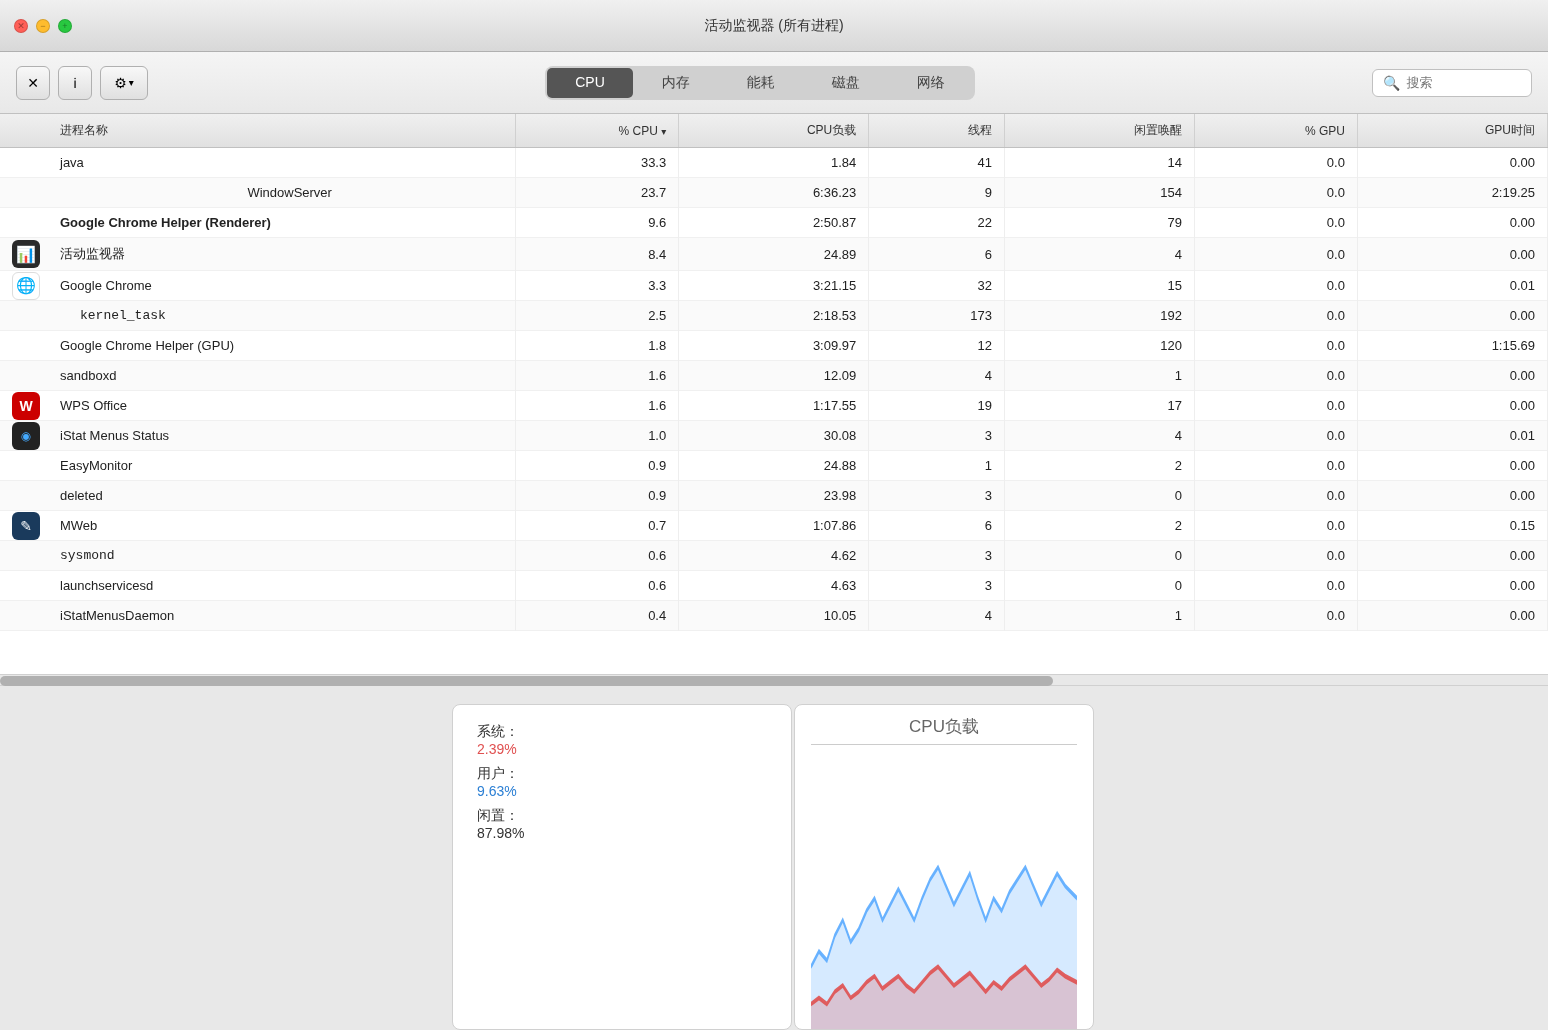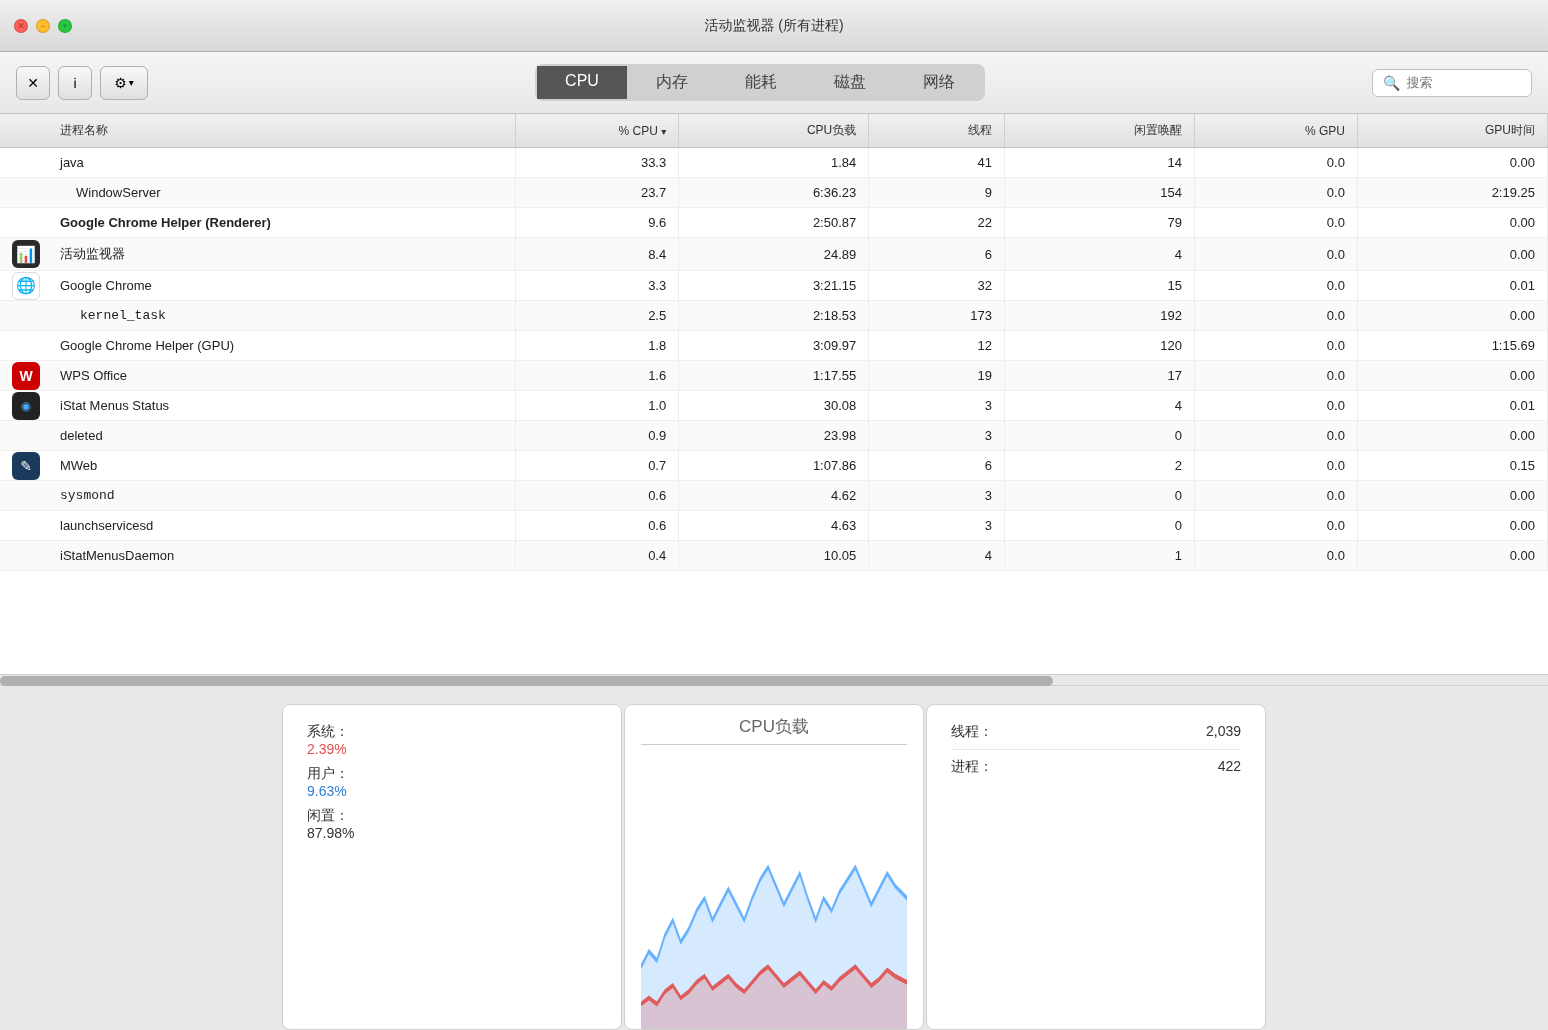--- a/index.html
+++ b/index.html
@@ -89,22 +89,22 @@
     }
     .tabs {
       display: flex;
       background: #d0d0d0;
       border-radius: 8px;
       padding: 2px;
       gap: 1px;
     }
     .tab {
       padding: 6px 28px;
-      border-radius: 0;
-      font-size: 16px;
+      border-radius: 5px;
+      font-size: 14px;
       cursor: pointer;
       color: #444;
     }
     .tab.active {
       background: #555;
       color: #fff;
       font-weight: 500;
     }
     .search-box {
       display: flex;
@@ -339,21 +339,21 @@
     <tr>
           <td style="text-align: left; padding-left: 60px; position: relative;"><span>java</span></td>
           <td>33.3</td>
           <td>1.84</td>
           <td>41</td>
           <td>14</td>
           <td>0.0</td>
           <td>0.00</td>
         </tr>
         <tr>
-          <td style="text-align: left; padding-left: 76px; position: relative;"><span>WindowServer</span></td>
+          <td style="text-align: center; padding-left: 76px; position: relative;"><span>WindowServer</span></td>
           <td>23.7</td>
           <td>6:36.23</td>
           <td>9</td>
           <td>154</td>
           <td>0.0</td>
           <td>2:19.25</td>
         </tr>
         <tr>
           <td style="text-align: left; padding-left: 60px; position: relative; font-weight: bold;"><span>Google Chrome Helper (Renderer)</span></td>
           <td>9.6</td>
@@ -393,36 +393,54 @@
         <tr>
           <td style="text-align: left; padding-left: 60px; position: relative;"><span>Google Chrome Helper (GPU)</span></td>
           <td>1.8</td>
           <td>3:09.97</td>
           <td>12</td>
           <td>120</td>
           <td>0.0</td>
           <td>1:15.69</td>
         </tr>
         <tr>
+          <td style="text-align: left; padding-left: 60px; position: relative;"><span>sandboxd</span></td>
+          <td>1.6</td>
+          <td>12.09</td>
+          <td>4</td>
+          <td>1</td>
+          <td>0.0</td>
+          <td>0.00</td>
+        </tr>
+        <tr>
           <td style="text-align: left; padding-left: 60px; position: relative;"><div style="position: absolute; left: 12px; top: 50%; transform: translateY(-50%); width: 28px; height: 28px; border-radius: 6px; background: rgb(204, 0, 0); display: flex; align-items: center; justify-content: center; font-size: 14px; font-weight: bold; color: rgb(255, 255, 255);">W</div><span>WPS Office</span></td>
           <td>1.6</td>
           <td>1:17.55</td>
           <td>19</td>
           <td>17</td>
           <td>0.0</td>
           <td>0.00</td>
         </tr>
         <tr>
           <td style="text-align: left; padding-left: 60px; position: relative;"><div style="position: absolute; left: 12px; top: 50%; transform: translateY(-50%); width: 28px; height: 28px; border-radius: 6px; background: rgb(34, 34, 34); display: flex; align-items: center; justify-content: center; font-size: 12px; font-weight: normal; color: rgb(68, 170, 255);">◉</div><span>iStat Menus Status</span></td>
           <td>1.0</td>
           <td>30.08</td>
           <td>3</td>
           <td>4</td>
           <td>0.0</td>
           <td>0.01</td>
+        </tr>
+        <tr>
+          <td style="text-align: left; padding-left: 60px; position: relative;"><span>EasyMonitor</span></td>
+          <td>0.9</td>
+          <td>24.88</td>
+          <td>1</td>
+          <td>2</td>
+          <td>0.0</td>
+          <td>0.00</td>
         </tr>
         <tr>
           <td style="text-align: left; padding-left: 60px; position: relative;"><span>deleted</span></td>
           <td>0.9</td>
           <td>23.98</td>
           <td>3</td>
           <td>0</td>
           <td>0.0</td>
           <td>0.00</td>
         </tr>
@@ -496,23 +514,13 @@
 
         <polygon points="0,90 0,70 8,65 16,68 24,60 32,55 40,62 48,58 56,52 64,48 72,55 80,50 88,45 96,50 104,55 112,48 120,42 128,38 136,44 144,50 152,45 160,40 168,48 176,55 184,48 192,52 200,46 208,42 216,38 224,44 232,50 240,45 248,40 256,44 268,48 268,90" fill="#5aabff" opacity="0.25"></polygon>
 
         <polyline points="0,82 8,80 16,82 24,78 32,76 40,80 48,78 56,75 64,73 72,77 80,75 88,73 96,76 104,78 112,75 120,72 128,70 136,73 144,76 152,74 160,72 168,75 176,78 184,75 192,77 200,74 208,72 216,70 224,73 232,76 240,74 248,71 256,73 268,75" fill="none" stroke="#e05050" stroke-width="1.5" opacity="0.9"></polyline>
 
         <polygon points="0,90 0,82 8,80 16,82 24,78 32,76 40,80 48,78 56,75 64,73 72,77 80,75 88,73 96,76 104,78 112,75 120,72 128,70 136,73 144,76 152,74 160,72 168,75 176,78 184,75 192,77 200,74 208,72 216,70 224,73 232,76 240,74 248,71 256,73 268,75 268,90" fill="#e05050" opacity="0.25"></polygon>
       </svg>
     </div>
   </div>
 
-  <div class="threads-card">
-    <div class="threads-row">
-      <span class="threads-label">线程：</span>
-      <span class="threads-value">2,039</span>
-    </div>
-    <div class="threads-row">
-      <span class="threads-label">进程：</span>
-      <span class="threads-value">422</span>
-    </div>
-  </div>
 </div>
 
 </body></html>

